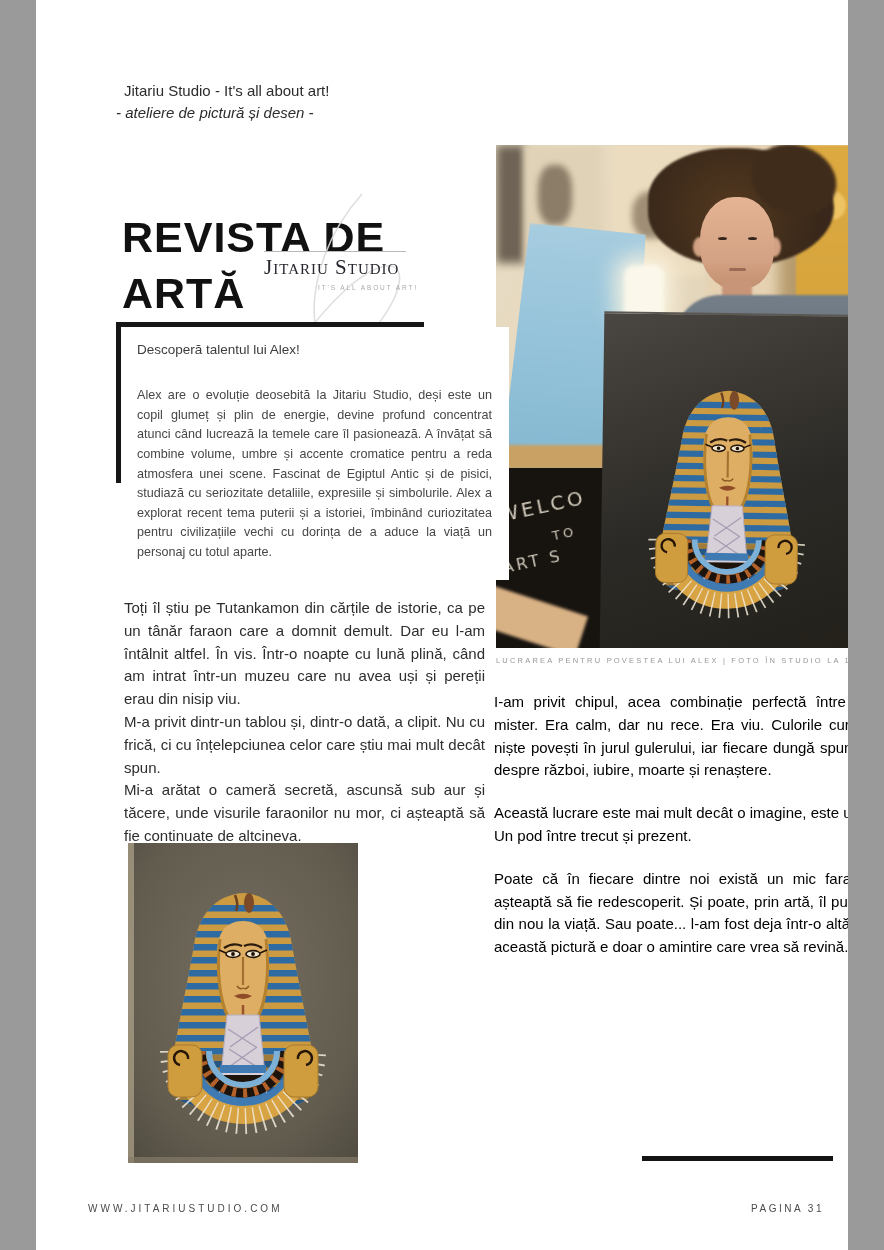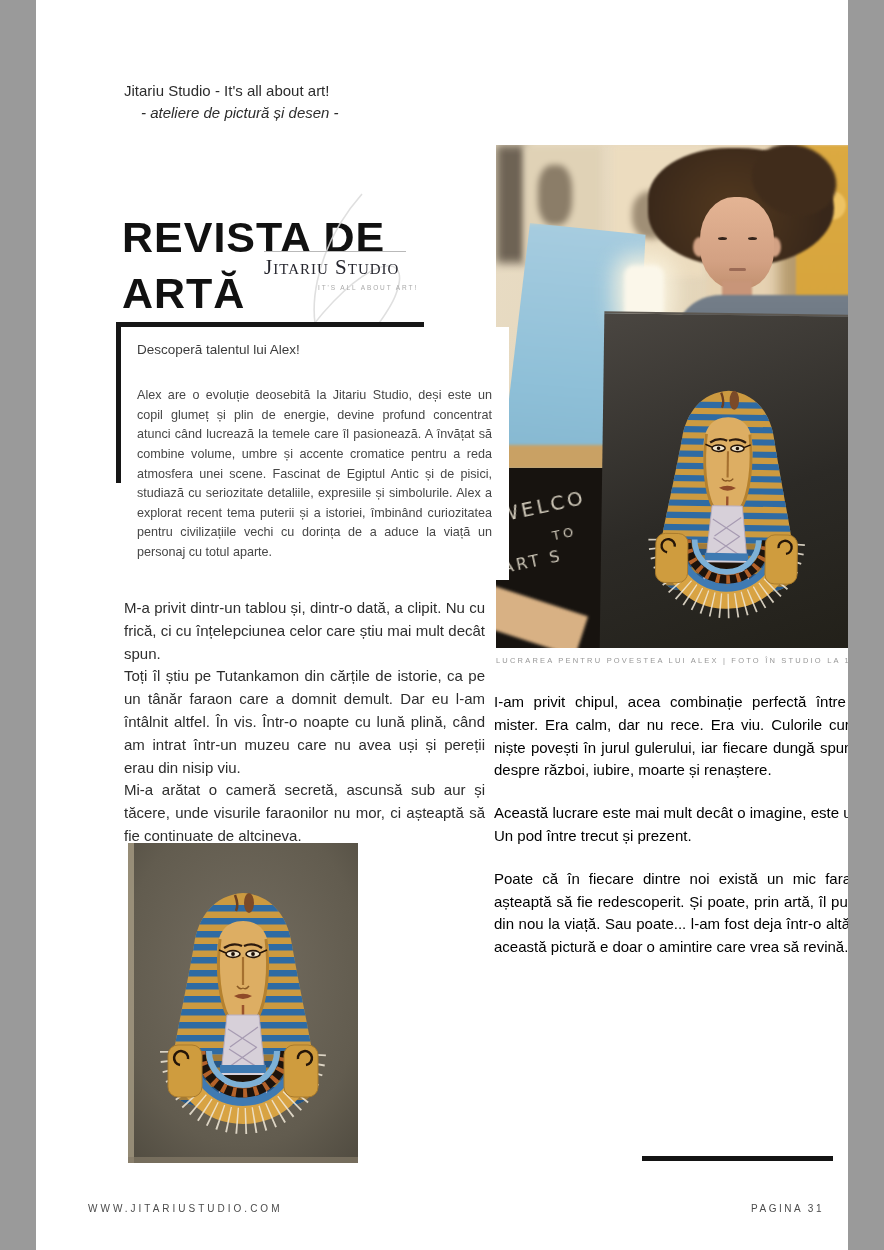--- a/index.html
+++ b/index.html
@@ -5,21 +5,21 @@
   html,body{margin:0;padding:0;background:#9a9a9a;}
   .page{
     position:relative;width:812px;height:1250px;margin:0 auto;
     background:#ffffff;overflow:hidden;
     font-family:"Liberation Sans","DejaVu Sans",sans-serif;color:#2f2f2f;
   }
   .abs{position:absolute;}
 
   
   .brand1{left:88px;top:82px;font-size:15px;color:#2c2c2c;}
-  .brand2{left:105px;top:104px;font-size:15px;font-style:italic;color:#2c2c2c;}
+  .brand2{left:80px;top:104px;font-size:15px;font-style:italic;color:#2c2c2c;}
 
   
   .title{left:86px;top:180px;width:330px;font-size:43px;line-height:56px;
     font-weight:700;letter-spacing:1px;color:#111;}
   .monogram{left:208px;top:188px;}
   .logo-rule{left:228px;top:251px;width:142px;height:1px;background:#b9b9b9;}
   .logo-name{left:228px;top:255px;width:160px;font-family:"Liberation Serif","DejaVu Serif",serif;
     font-variant:small-caps;font-size:21px;letter-spacing:1px;color:#26262e;}
   .logo-tag{left:282px;top:284px;font-size:6.5px;letter-spacing:1.9px;color:#a9a9a9;}
 
@@ -254,22 +254,22 @@
   </div>
   <div class="abs caption">LUCRAREA PENTRU POVESTEA LUI ALEX | FOTO ÎN STUDIO LA 10 ANI</div>
 
   <div class="abs kicker">
     <span>Povestea</span>
     <b>Faraonul care visează</b>
   </div>
   <div class="abs byline">autor Alex Marinau</div>
 
   <div class="abs col-left">
+    <p>Toți îl știu pe Tutankamon din cărțile de istorie, ca pe un tânăr faraon care a domnit demult. Dar eu l-am întâlnit altfel. În vis. Într-o noapte cu lună plină, când am intrat într-un muzeu care nu avea uși și pereții erau din nisip viu.</p>
     <p>M-a privit dintr-un tablou și, dintr-o dată, a clipit. Nu cu frică, ci cu înțelepciunea celor care știu mai mult decât spun.</p>
-    <p>Toți îl știu pe Tutankamon din cărțile de istorie, ca pe un tânăr faraon care a domnit demult. Dar eu l-am întâlnit altfel. În vis. Într-o noapte cu lună plină, când am intrat într-un muzeu care nu avea uși și pereții erau din nisip viu.</p>
     <p>Mi-a arătat o cameră secretă, ascunsă sub aur și tăcere, unde visurile faraonilor nu mor, ci așteaptă să fie continuate de altcineva.</p>
   </div>
 
   <svg class="abs artwork" width="230" height="320" viewBox="0 0 230 320">
     <defs>
       <radialGradient id="cvBg" cx="50%" cy="42%" r="75%">
         <stop offset="0%" stop-color="#746d60"></stop>
         <stop offset="70%" stop-color="#625c4f"></stop>
         <stop offset="100%" stop-color="#514c41"></stop>
       </radialGradient>

